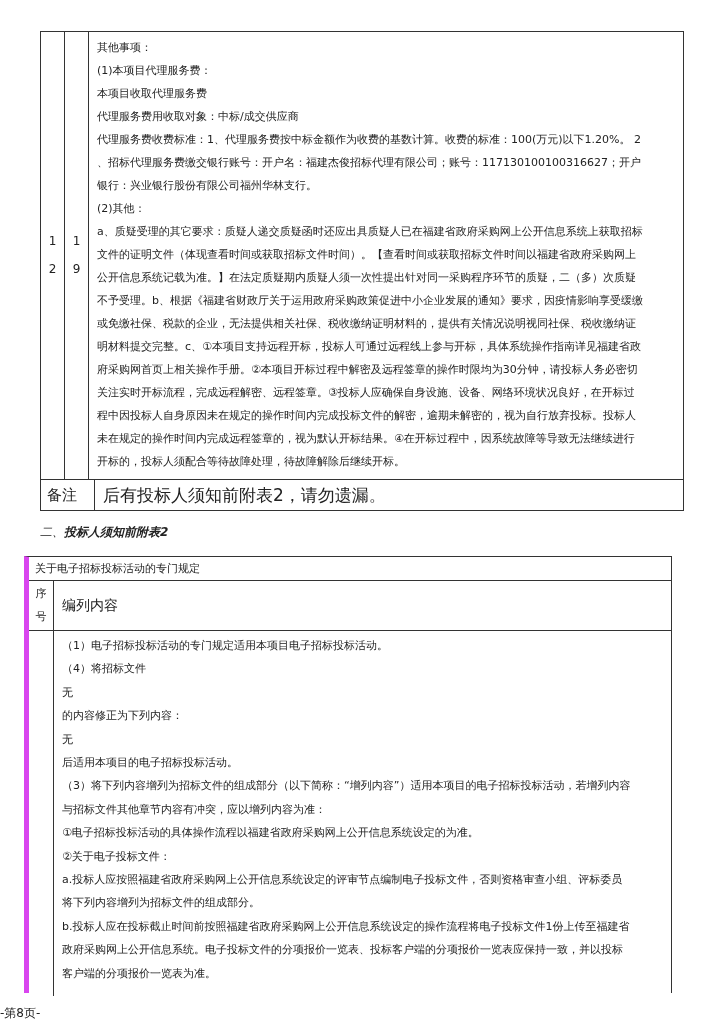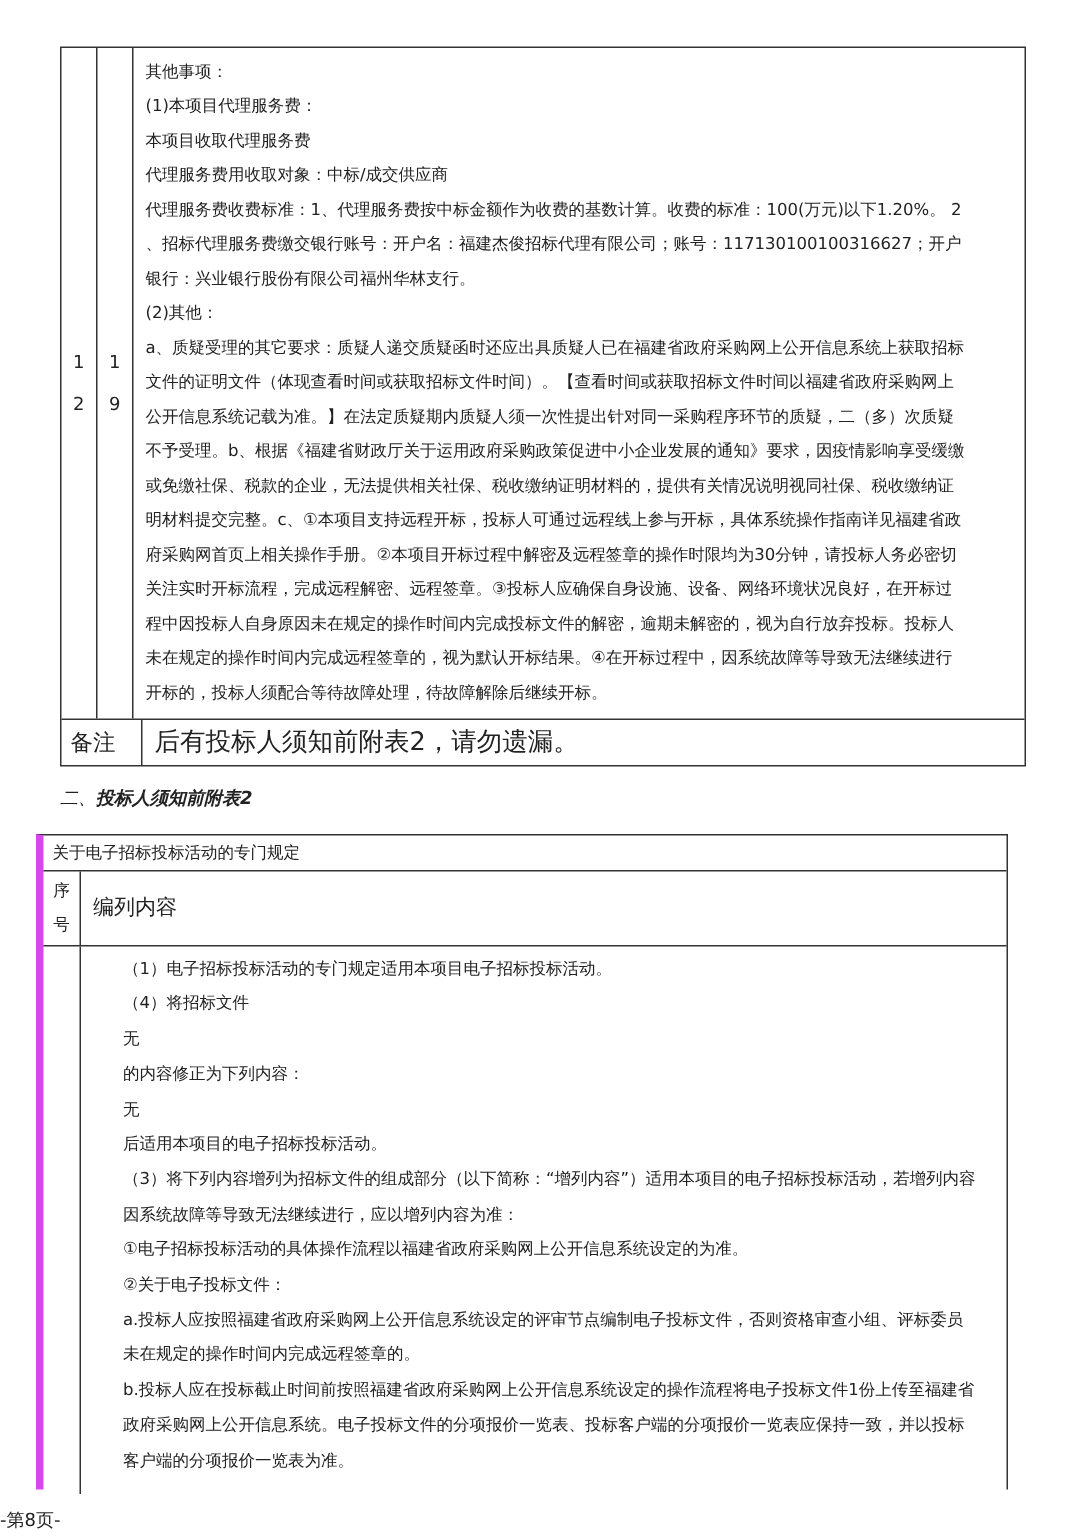--- a/index.html
+++ b/index.html
@@ -27,21 +27,21 @@
   }
   .heading .pre { font-weight: normal; }
   .t2 {
     position: absolute; left: 24px; top: 556px; width: 642px; height: 436px;
     border-top: 1px solid #333; border-left: 5px solid #d946ef; border-right: 1px solid #333;
   }
   .t2-caption { font-size: 11px; padding: 3px 6px; line-height: 17px; border-bottom: 1px solid #333; }
   .t2-head { display: flex; border-bottom: 1px solid #333; height: 49px; }
   .t2-head .seq { width: 24px; border-right: 1px solid #333; font-size: 11px; line-height: 23px; text-align: center; padding-top: 1px; }
   .t2-head .title { flex: 1; font-size: 14px; padding-left: 8px; line-height: 49px; }
-  .t2-body { display: flex; height: 365px; gap: 20px; }
+  .t2-body { display: flex; height: 365px; }
   .t2-body .seq { width: 24px; border-right: 1px solid #333; }
   .t2-body .content { flex: 1; padding: 3px 8px 0 8px; font-size: 11px; line-height: 23.4px; }
   .t2-body .content p { margin: 0; }
   .footer { position: absolute; top: 1005px; left: 0; width: 724px; text-align: left; font-size: 12px; }
 </style>
 </head>
 <body>
 
 <div class="page">
 
@@ -99,25 +99,25 @@
     <div class="t2-body">
       <div class="seq"></div>
       <div class="content">
         <p>（1）电子招标投标活动的专门规定适用本项目电子招标投标活动。</p>
         <p>（4）将招标文件</p>
         <p>无</p>
         <p>的内容修正为下列内容：</p>
         <p>无</p>
         <p>后适用本项目的电子招标投标活动。</p>
         <p>（3）将下列内容增列为招标文件的组成部分（以下简称：“增列内容”）适用本项目的电子招标投标活动，若增列内容</p>
-        <p>因系统故障等导致无法继续进行，应以增列内容为准：</p>
+        <p>与招标文件其他章节内容有冲突，应以增列内容为准：</p>
         <p>①电子招标投标活动的具体操作流程以福建省政府采购网上公开信息系统设定的为准。</p>
         <p>②关于电子投标文件：</p>
         <p>a.投标人应按照福建省政府采购网上公开信息系统设定的评审节点编制电子投标文件，否则资格审查小组、评标委员</p>
-        <p>未在规定的操作时间内完成远程签章的。</p>
+        <p>将下列内容增列为招标文件的组成部分。</p>
         <p>b.投标人应在投标截止时间前按照福建省政府采购网上公开信息系统设定的操作流程将电子投标文件1份上传至福建省</p>
         <p>政府采购网上公开信息系统。电子投标文件的分项报价一览表、投标客户端的分项报价一览表应保持一致，并以投标</p>
         <p>客户端的分项报价一览表为准。</p>
       </div>
     </div>
   </div>
 
   <div class="footer">-第8页-</div>
 </div>
 

